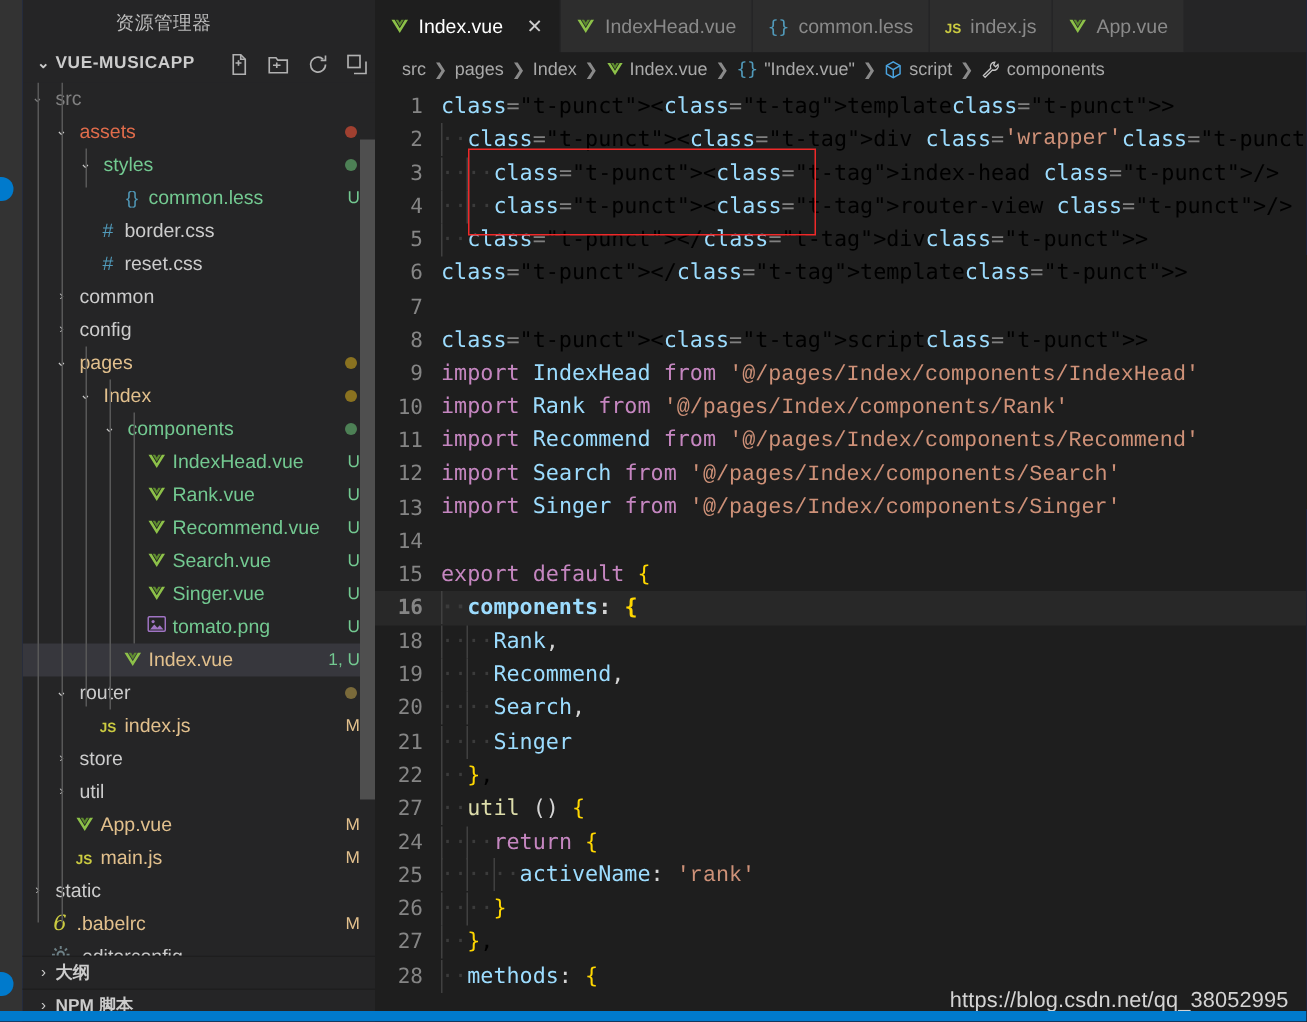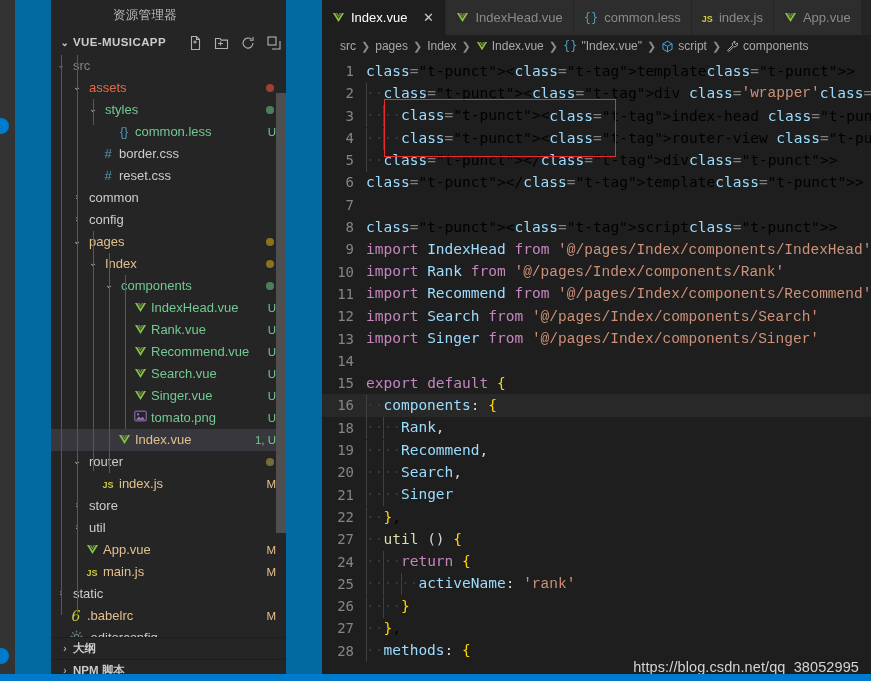--- a/index.html
+++ b/index.html
@@ -6,22 +6,21 @@
   html, body {
     width: 871px; height: 681px;
     background: #1e1e1e;
     font-family: "Liberation Sans", sans-serif;
     overflow: hidden;
   }
   #app {
     position: relative;
     width: 871px; height: 681px;
     display: flex;
-    background: #0369a1;
-    gap: 36px;
+    background: #1d4ed8;
   }
 
   
   .activity-bar {
     width: 15px; height: 681px;
     background: #333333;
     position: relative;
     flex: 0 0 15px;
   }
   .activity-badge {
@@ -215,21 +214,21 @@
     line-height: 22.3px;
     padding-top: 3px;
   }
   .cline {
     height: 22.3px;
     display: flex;
     align-items: center;
     white-space: pre;
     position: relative;
   }
-  .cline.cur { background: #282828; }
+  .cline.cur { background: #282828; font-weight: bold; }
   .lnum {
     width: 44px; min-width: 44px;
     text-align: right;
     color: #858585;
     padding-right: 12px;
     font-size: 14px;
   }
   .ctext { position: relative; }
   .t-punct   { color: #808080; }
   .t-attr    { color: #9cdcfe; }

